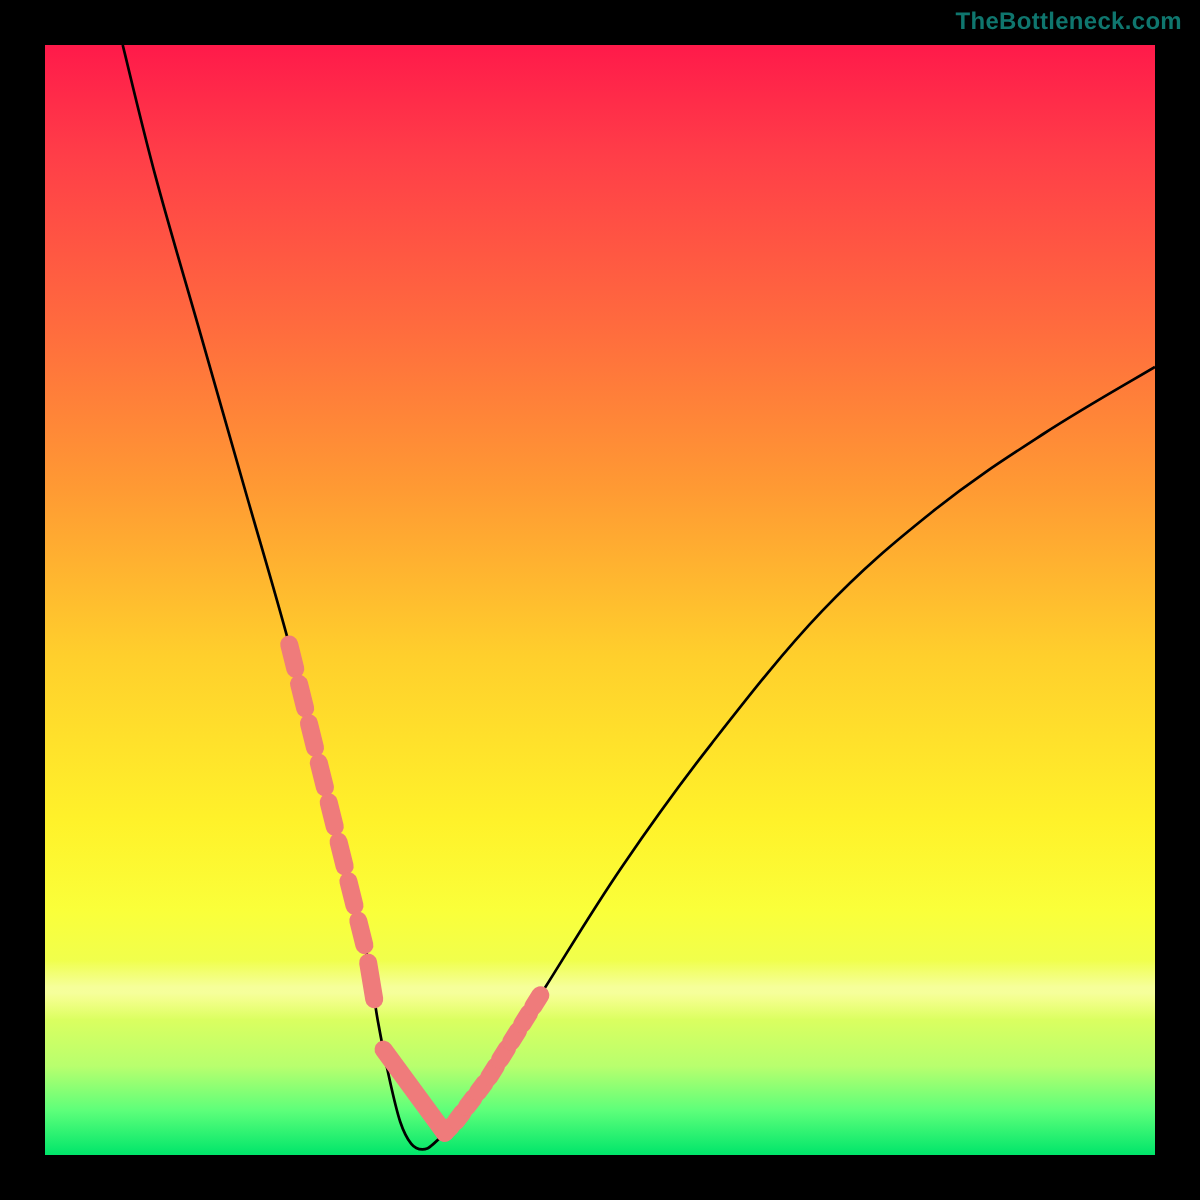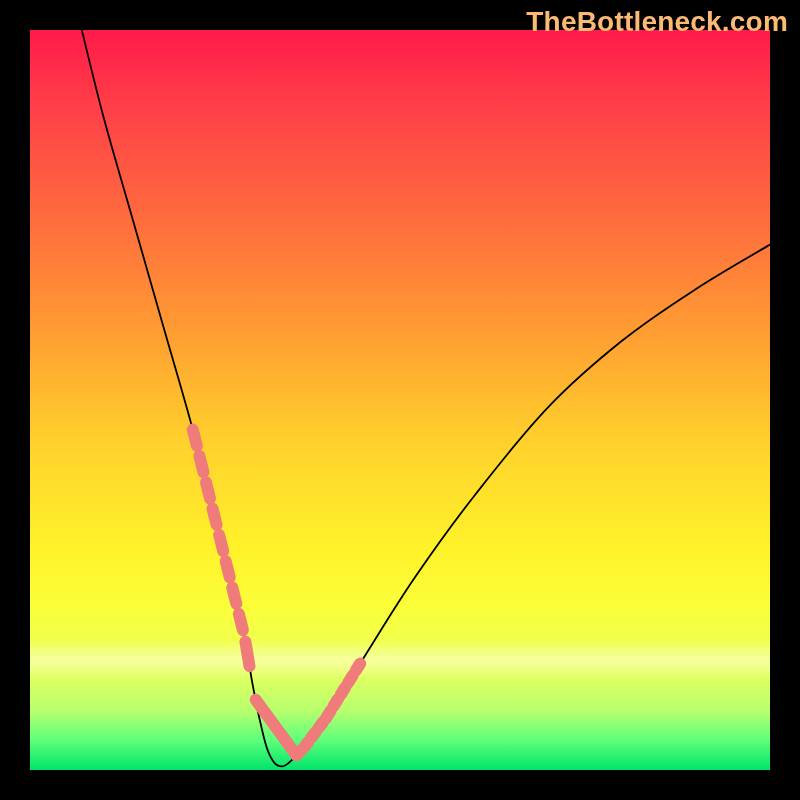--- a/index.html
+++ b/index.html
@@ -8,23 +8,23 @@
     position: relative;
     width: 800px;
     height: 800px;
     background: #000;
   }
   .watermark {
     position: absolute;
     top: 6px;
     right: 12px;
     font-family: Arial, Helvetica, sans-serif;
-    font-size: 28px;
+    font-size: 16px;
     font-weight: 600;
-    color: #fdba74;
+    color: #0f766e;
     letter-spacing: 0.2px;
     z-index: 50;
   }
   .plot {
     position: absolute;
     left: 30px;
     top: 30px;
     width: 740px;
     height: 740px;
   }

